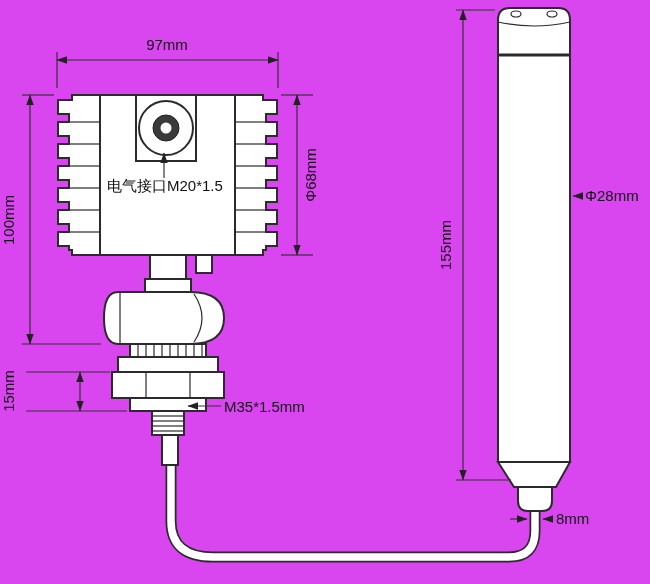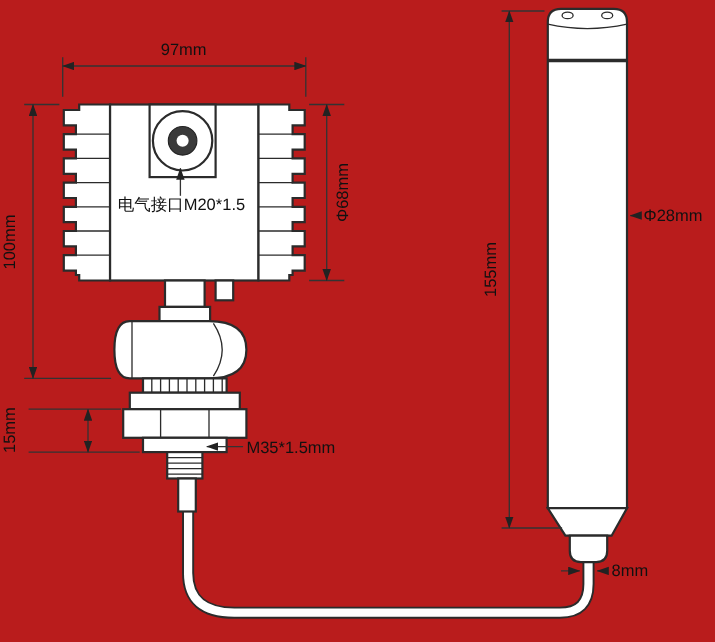--- a/index.html
+++ b/index.html
@@ -4,21 +4,21 @@
 <style>
   html, body {
     margin: 0;
     padding: 0;
     background: #ffffff;
   }
   .stage {
     position: relative;
     width: 650px;
     height: 584px;
-    background: #b91c1c;
+    background: #d946ef;
     overflow: hidden;
   }
   svg { display: block; }
   .outline {
     fill: #ffffff;
     stroke: #2b2b2b;
     stroke-width: 2;
   }
   .thin {
     fill: none;

